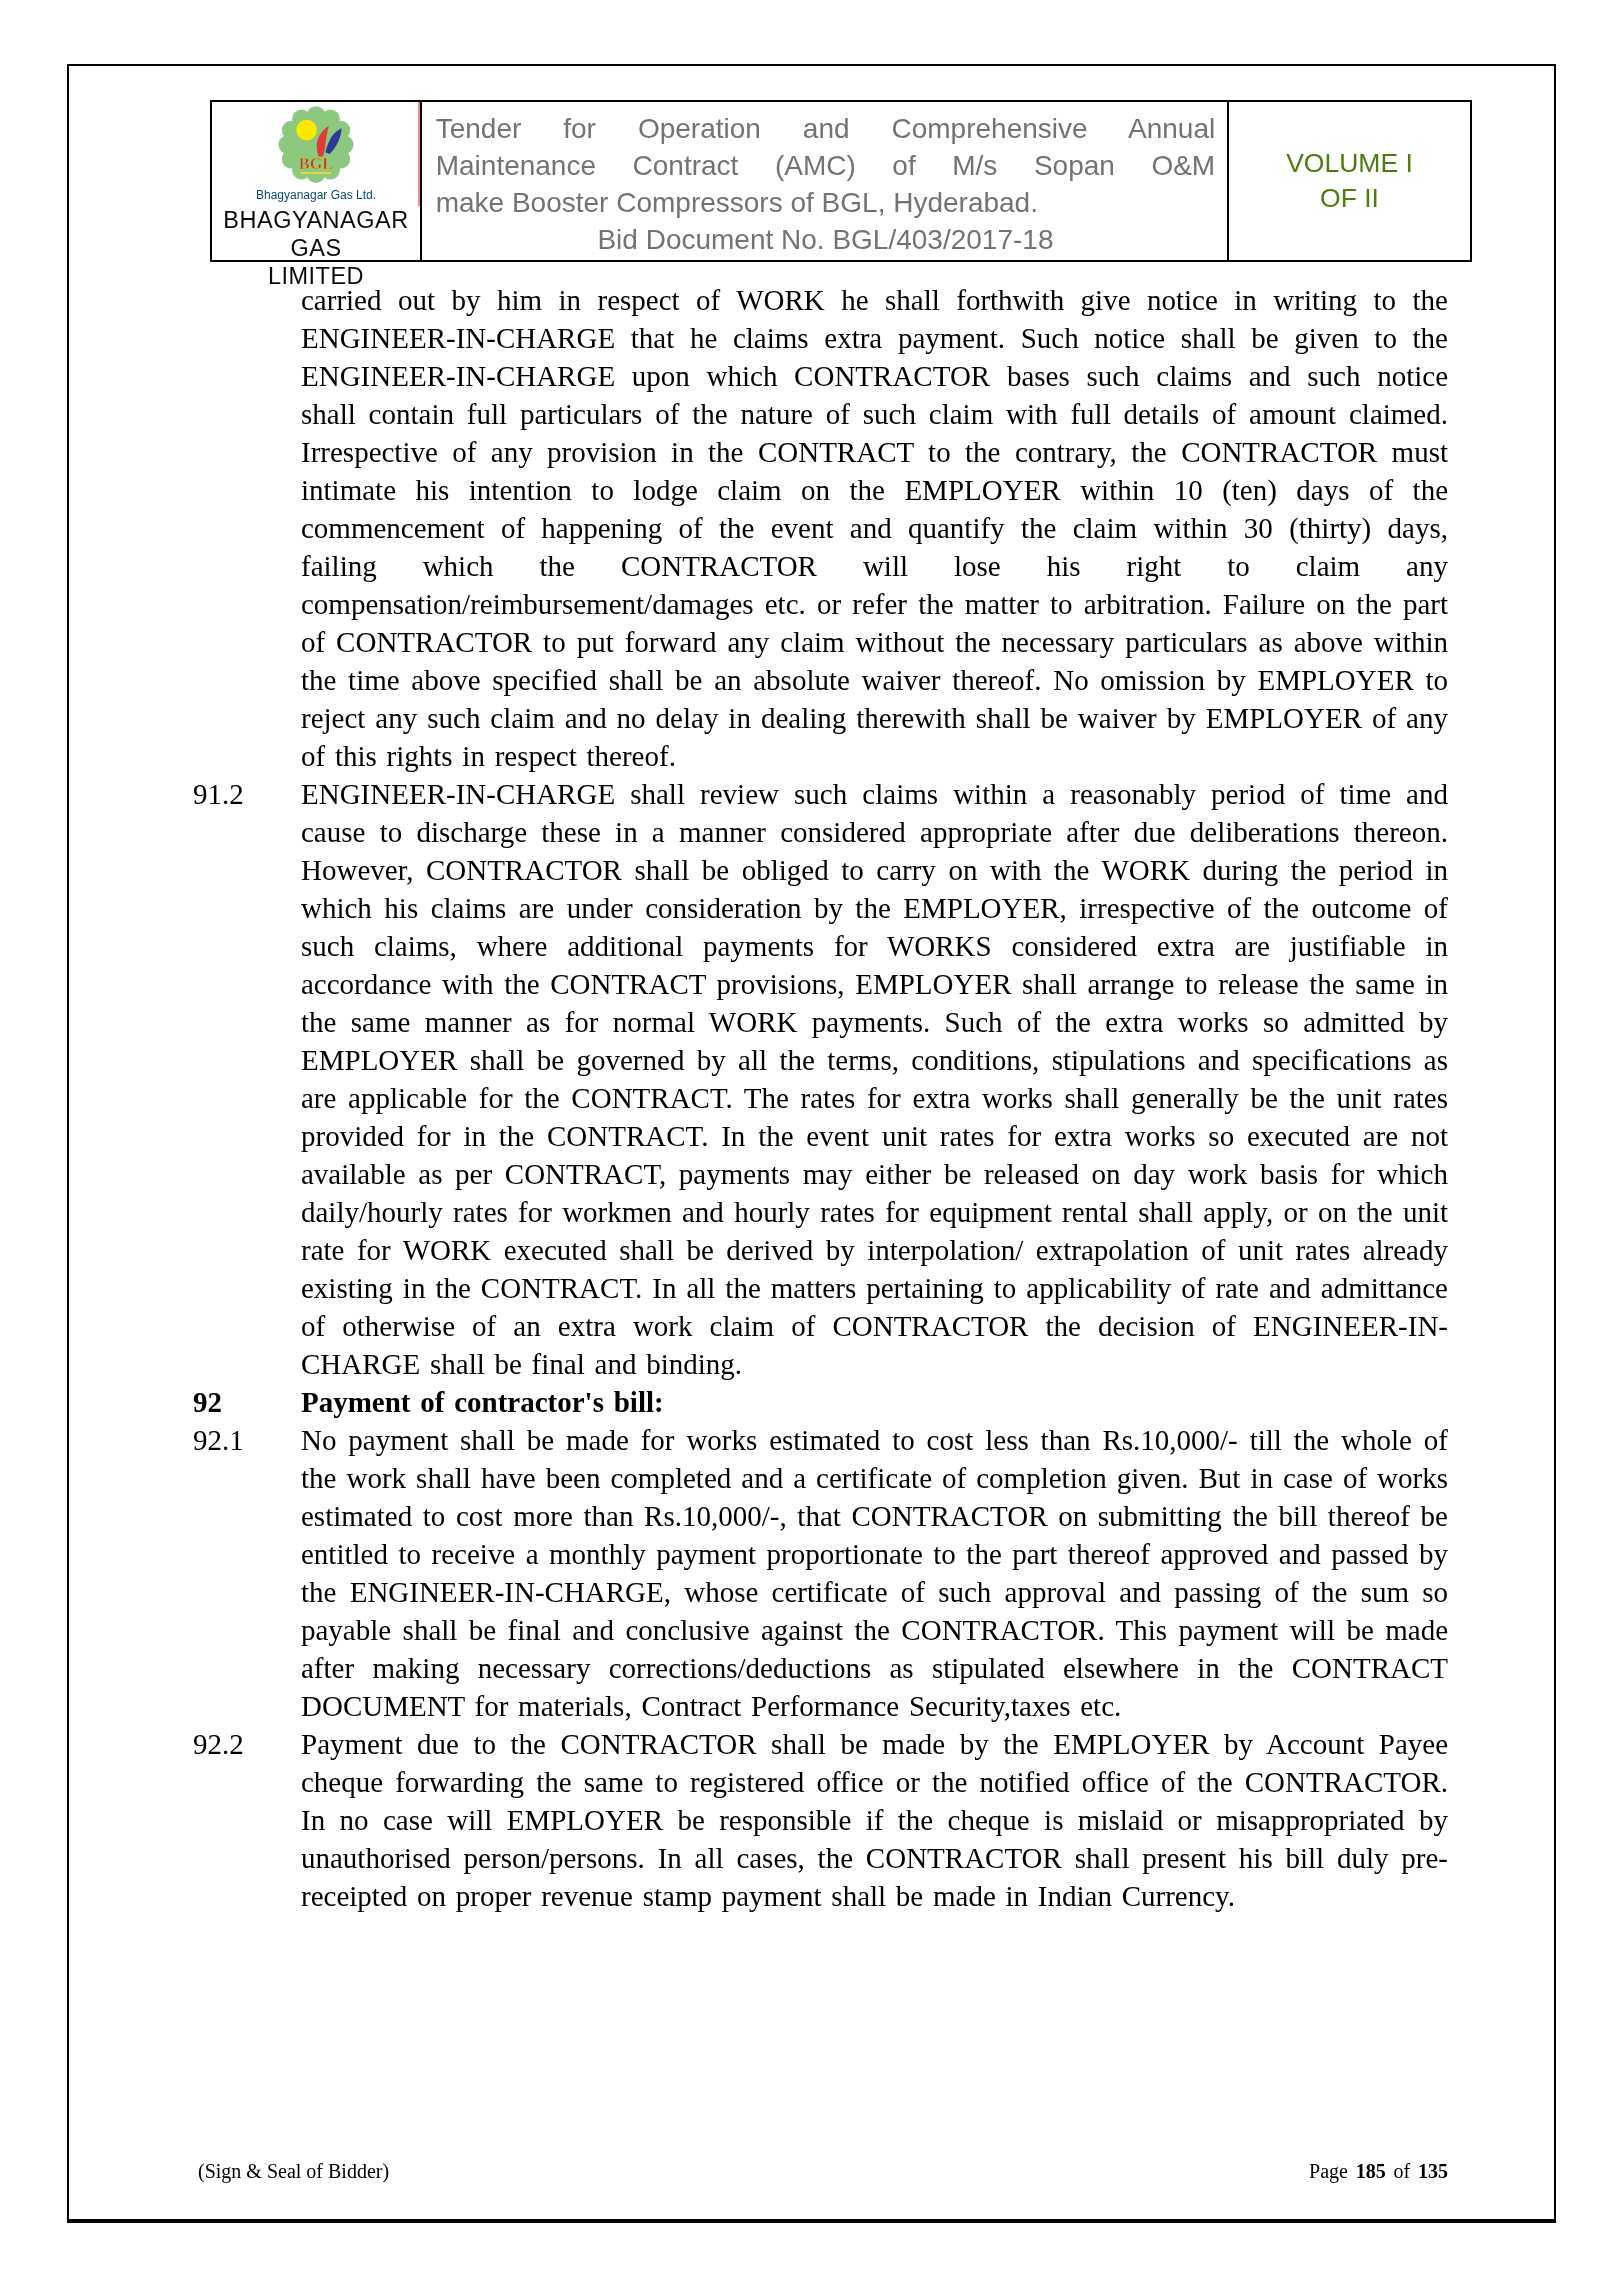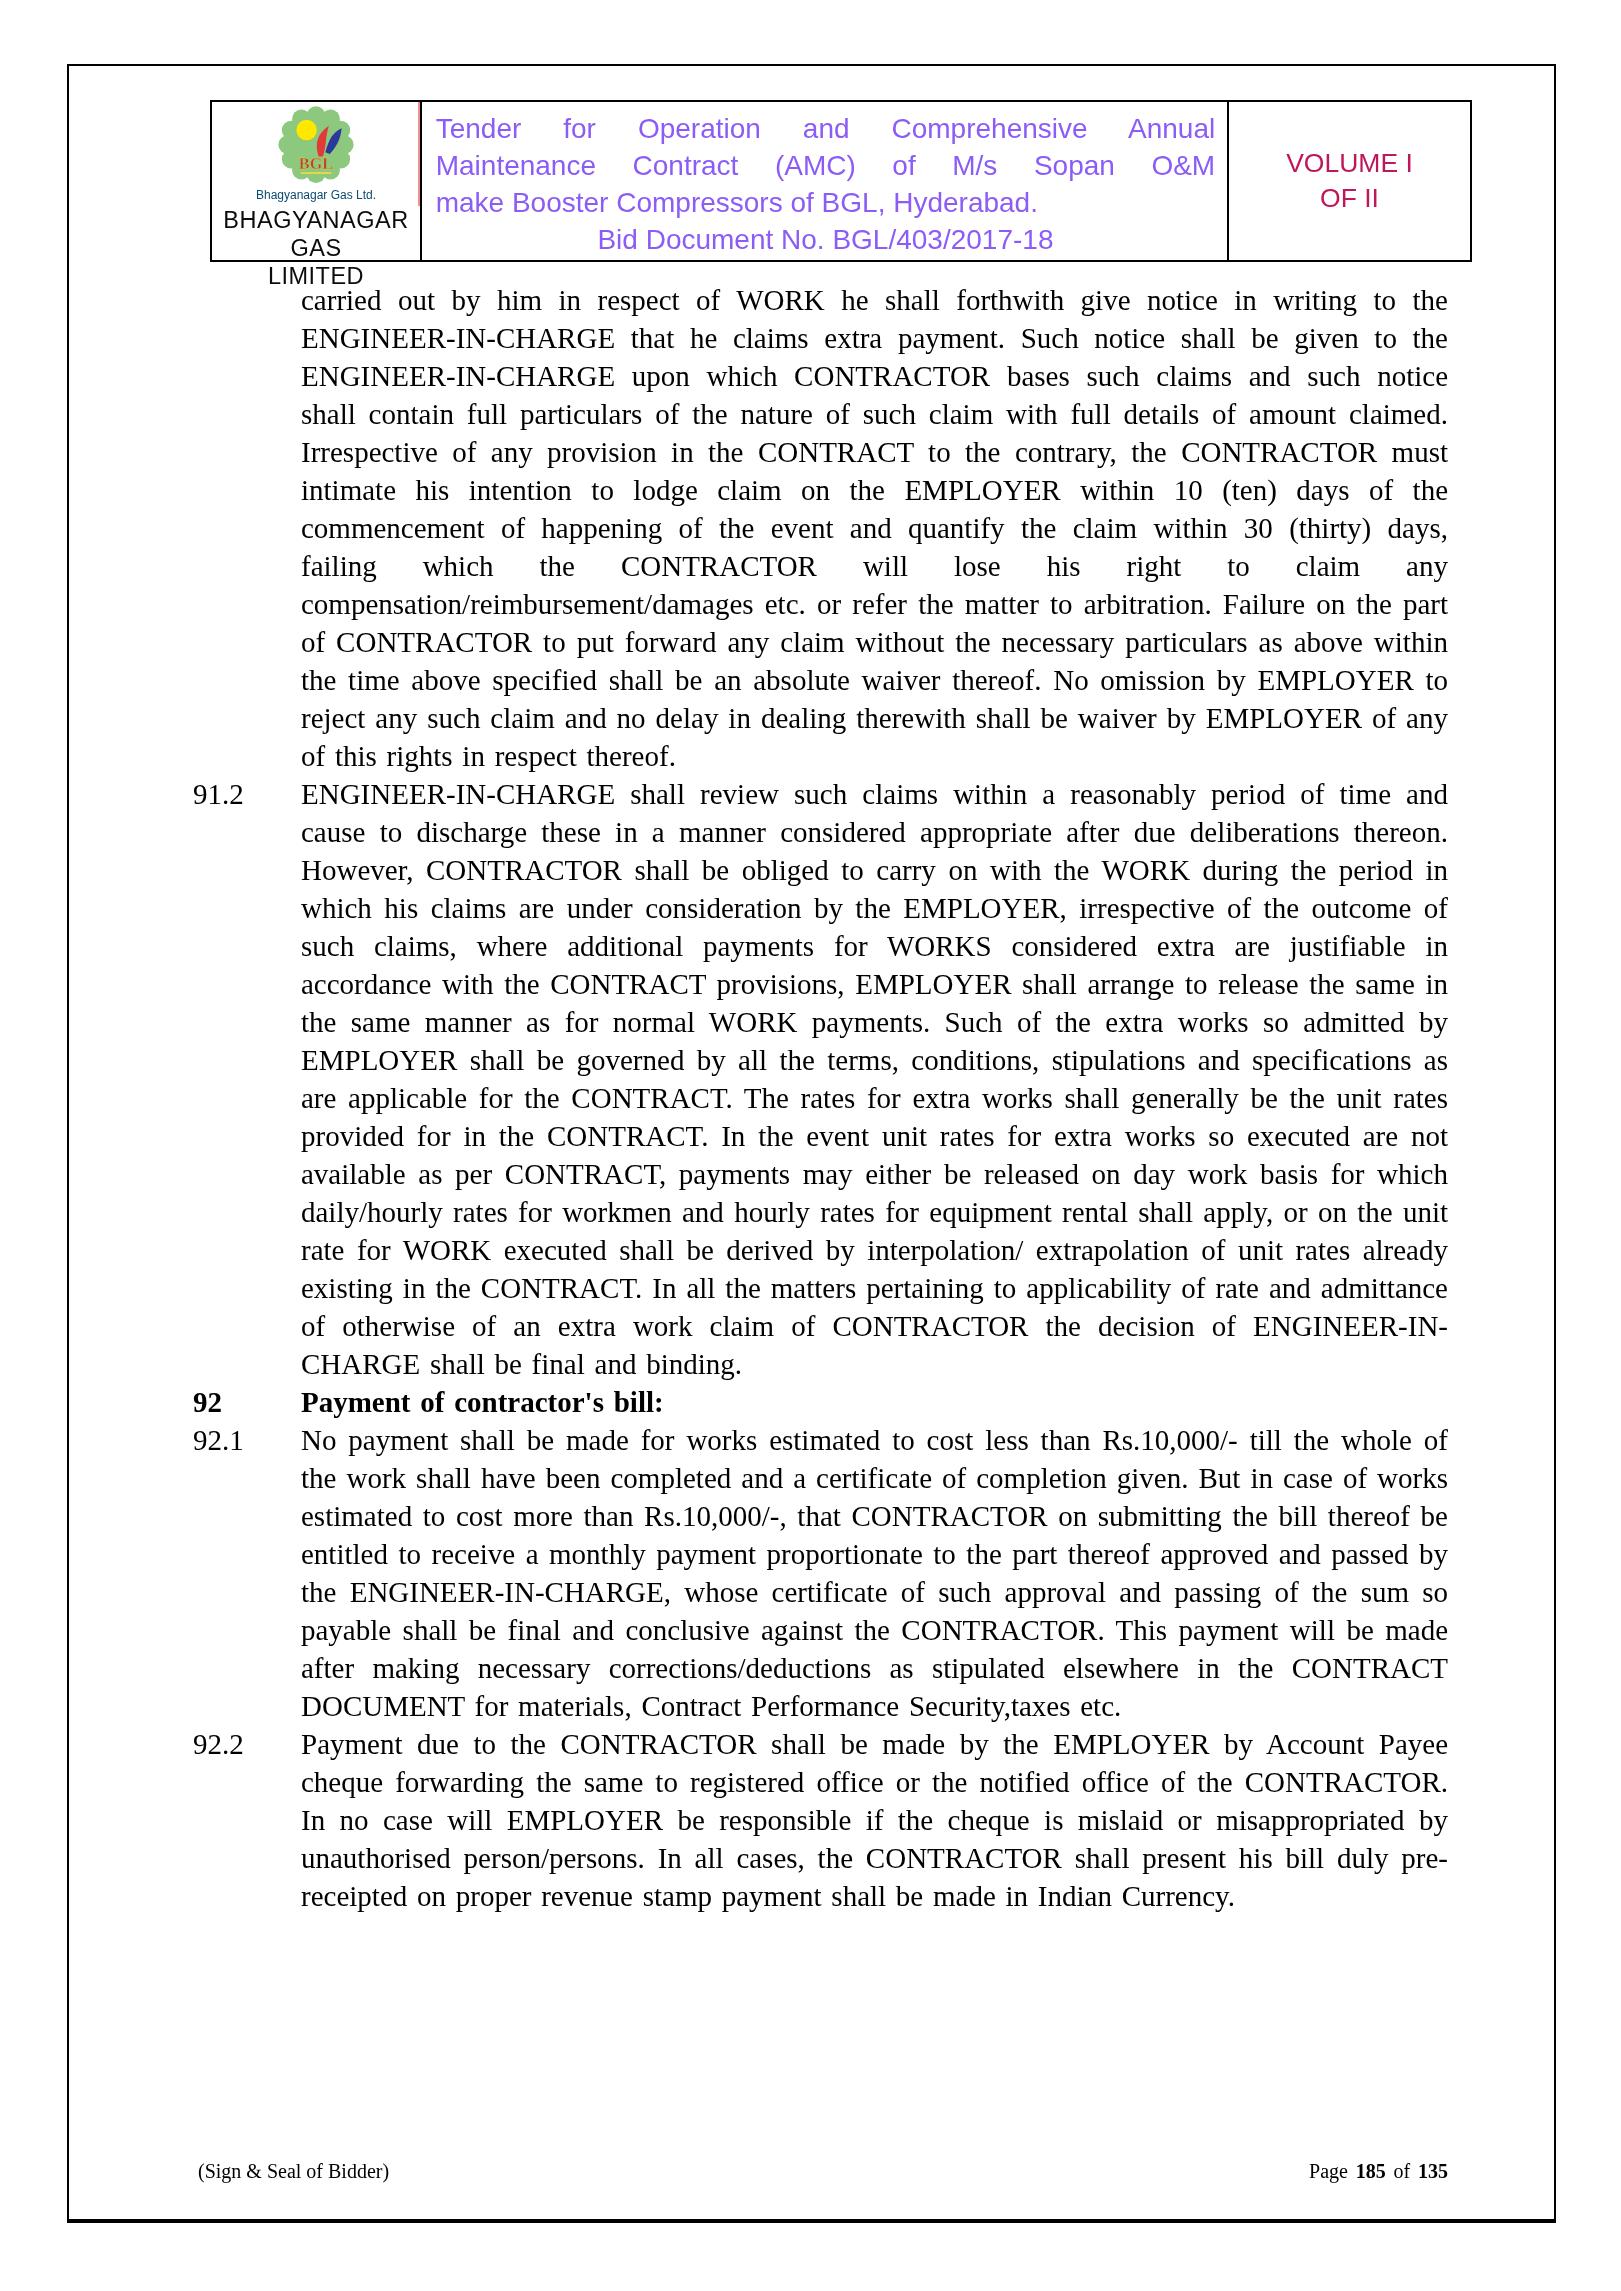--- a/index.html
+++ b/index.html
@@ -28,25 +28,25 @@
     font-family:"Liberation Sans","DejaVu Sans",sans-serif;
   }
   .hcell{box-sizing:border-box;position:relative;}
   .logo-cell{width:210px;border-right:2px solid #000;text-align:center;}
   .title-cell{width:807px;border-right:2px solid #000;padding:7.8px 11.8px 0 13.7px;}
   .volume-cell{flex:1;display:flex;flex-direction:column;justify-content:center;align-items:center;}
   .red-line{position:absolute;top:0;left:206px;width:2px;height:104px;background:#f29090;}
   .logo-wrap{margin-top:3.9px;line-height:0;}
   .logo-caption{font-size:12px;line-height:15.7px;color:#0c4a6e;margin-top:-2px;}
   .company-name{font-size:23.5px;line-height:28px;color:#0c0c0c;margin-top:2.9px;letter-spacing:0.5px;}
-  .title-line{font-size:28px;line-height:37px;color:#8b5cf6;white-space:nowrap;}
+  .title-line{font-size:28px;line-height:37px;color:#737373;white-space:nowrap;}
   .title-line.just{white-space:normal;text-align:justify;text-align-last:justify;}
   .title-line.left{text-align:left;}
   .title-line.center{text-align:center;white-space:normal;}
-  .volume-line{font-size:26.5px;line-height:35px;color:#be185d;}
+  .volume-line{font-size:26.5px;line-height:35px;color:#4d7c0f;}
   
   .body-block{
     position:absolute;left:124px;top:215px;width:1255px;
     font-size:29px;line-height:38px;word-spacing:2.5px;
   }
   .para{position:relative;padding-left:108px;text-align:justify;}
   .para-num{position:absolute;left:0;top:0;}
   .para.heading{font-weight:bold;text-align:left;}
   
   .footer{

